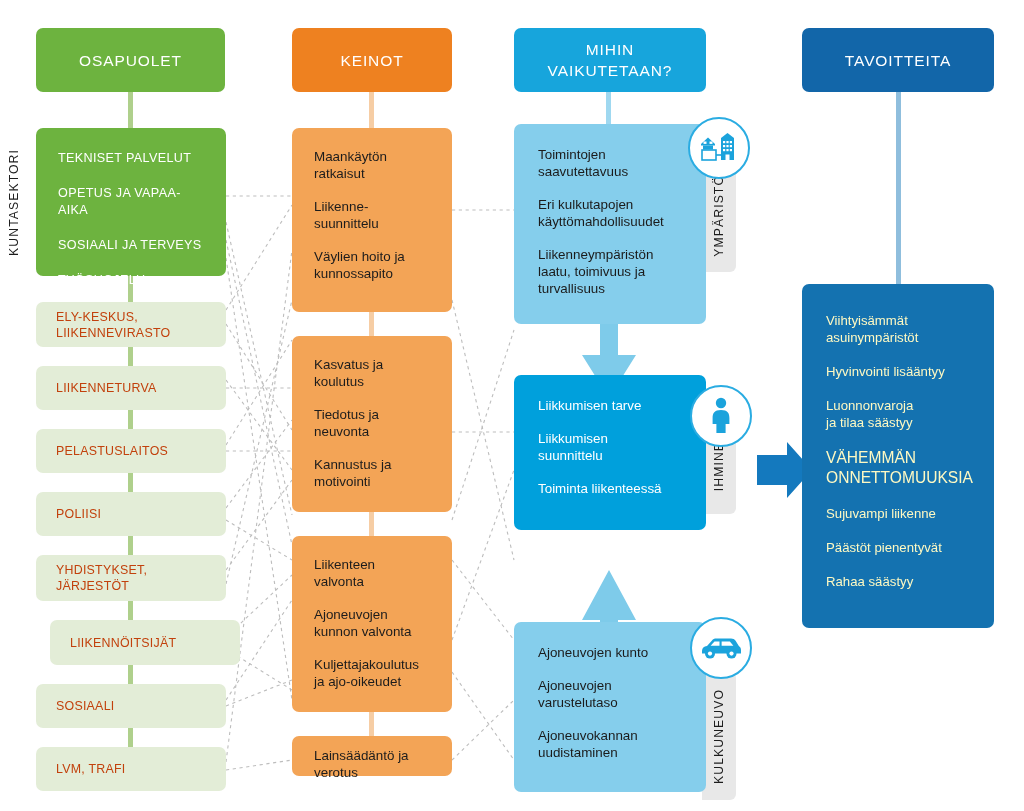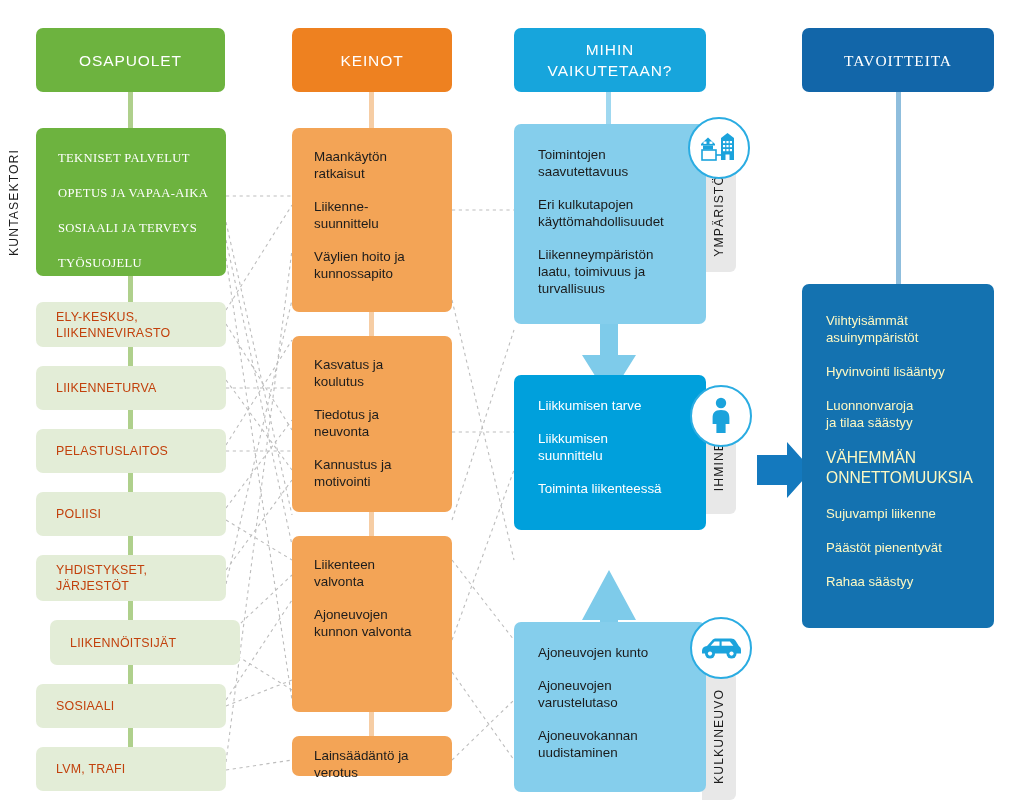--- a/index.html
+++ b/index.html
@@ -18,21 +18,21 @@
     display:flex;align-items:center;justify-content:center;
     color:#ffffff;letter-spacing:.9px;text-align:center;
     font-size:15.5px;line-height:21px;
   }
   .items{padding:18px 20px 14px 22px;}
   .item{font-size:13.4px;line-height:17px;margin-bottom:16px;}
   .item:last-child{margin-bottom:0;}
 
   
   .green-hdr{background:#6DB33F;}
-  .green-big{background:#6DB33F;font-family:Liberation Serif, serif;}
+  .green-big{background:#6DB33F;}
   .green-big .item{color:#ffffff;font-size:12.6px;letter-spacing:.35px;margin-bottom:18px;}
   .green-small{background:#E3EDD7;}
   .green-small .lbl{color:#c2410c;font-size:12.4px;line-height:16px;letter-spacing:.25px;}
   .green-small{display:flex;align-items:center;padding:0 0 0 20px;}
 
   
   .orange-hdr{background:#EE8120;}
   .orange-box{background:#F5A койка;}
   .orange-box{background:#F2A košík;}
   .orange-box{background:#F3A456;}
@@ -222,20 +222,22 @@
 neuvonta</div>
     <div class="item" style="white-space:pre-line;">Kannustus ja
 motivointi</div>
   </div>
 
   <div class="box orange-box items" style="left:292px;top:536px;width:160px;height:176px;padding:20px 10px 0 22px;">
     <div class="item" style="white-space:pre-line;">Liikenteen
 valvonta</div>
     <div class="item" style="white-space:pre-line;">Ajoneuvojen
 kunnon valvonta</div>
+    <div class="item" style="white-space:pre-line;">Kuljettajakoulutus
+ja ajo-oikeudet</div>
   </div>
 
   <div class="box orange-box items" style="left:292px;top:736px;width:160px;height:40px;padding:11px 10px 0 22px;">
     <div class="item" style="white-space:pre-line;">Lainsäädäntö ja
 verotus</div>
   </div>
 
   <div class="spine blue" style="left:606px;top:92px;width:5px;height:36px;"></div>
 
   <div class="box hdr blue-hdr" style="left:514px;top:28px;width:192px;height:64px;">
@@ -323,21 +325,21 @@
       <path d="M21.6 6.4 L29.8 6.4 L33.4 10.8 L21.6 10.8 Z" fill="#ffffff"></path>
       <circle cx="10" cy="18.6" r="5" fill="#1BA3DC"></circle>
       <circle cx="10" cy="18.6" r="2.1" fill="#ffffff"></circle>
       <circle cx="31.5" cy="18.6" r="5" fill="#1BA3DC"></circle>
       <circle cx="31.5" cy="18.6" r="2.1" fill="#ffffff"></circle>
     </svg>
   </div>
 
   <div class="spine dblue" style="left:896px;top:92px;width:5px;height:192px;"></div>
 
-  <div class="box hdr dblue-hdr" style="left:802px;top:28px;width:192px;height:64px;font-family:Liberation Serif, serif;">
+  <div class="box hdr dblue-hdr" style="left:802px;top:28px;width:192px;height:64px;">
     <span>TAVOITTEITA</span>
   </div>
 
   <div class="box dblue-box items" style="left:802px;top:284px;width:192px;height:344px;padding:28px 14px 0 24px;">
     <div class="item" style="white-space:pre-line;">Viihtyisämmät
 asuinympäristöt</div>
     <div class="item" style="white-space:pre-line;">Hyvinvointi lisääntyy</div>
     <div class="item" style="white-space:pre-line;">Luonnonvaroja
 ja tilaa säästyy</div>
     <div class="item big" style="white-space:pre-line;">VÄHEMMÄN

